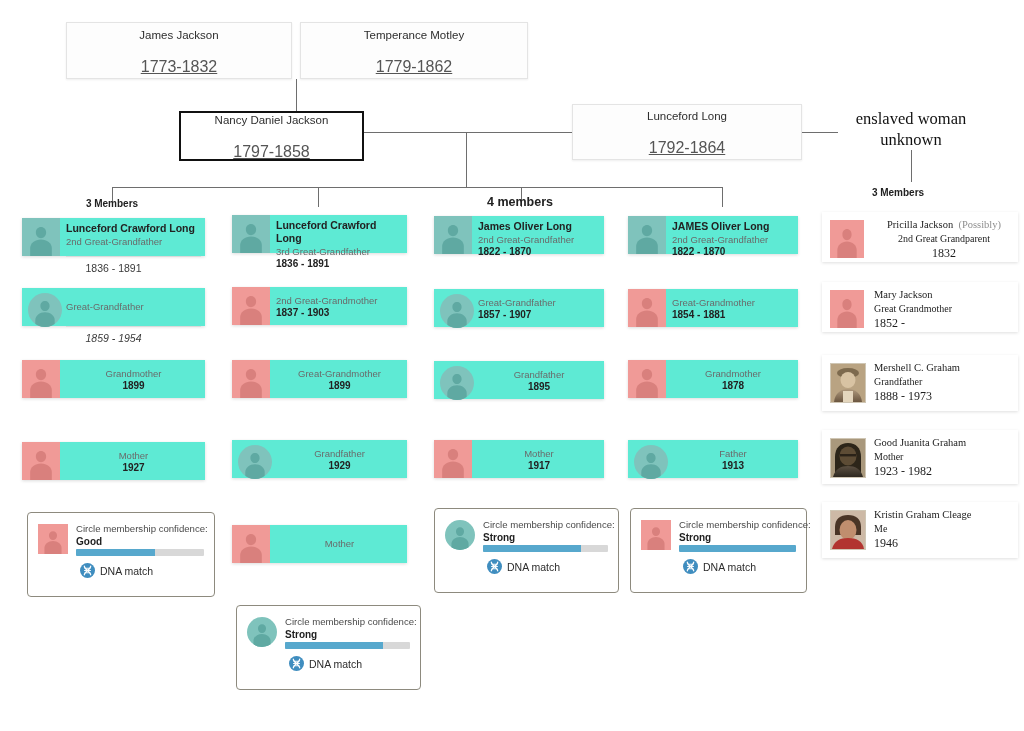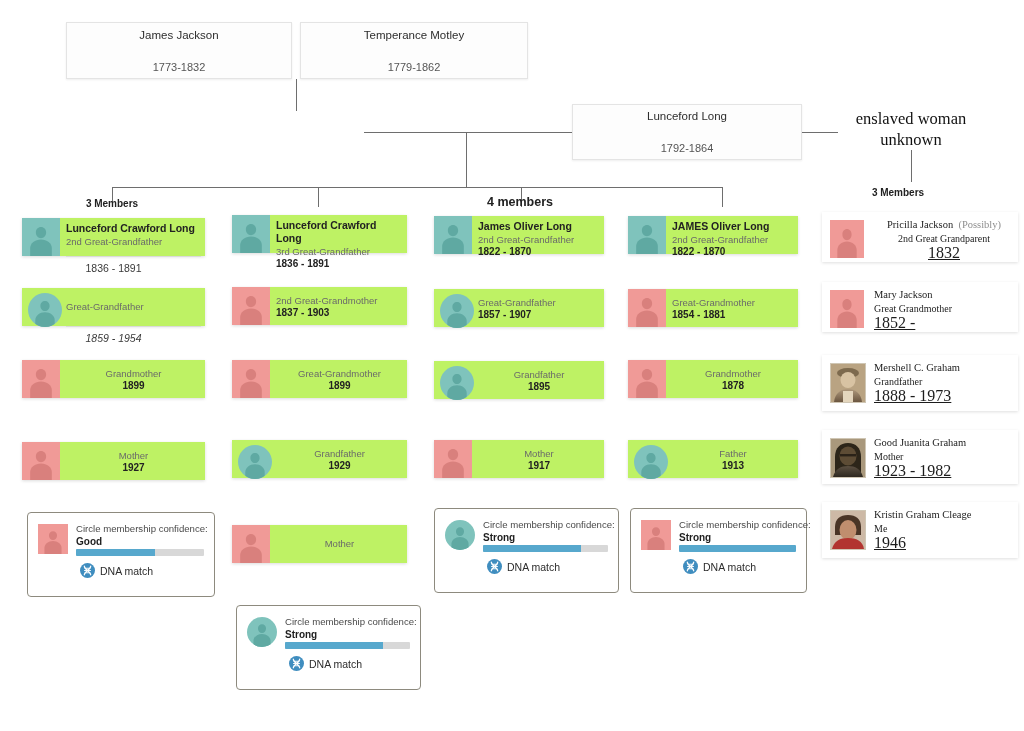--- a/index.html
+++ b/index.html
@@ -17,21 +17,21 @@
   .anc-box{
     position:absolute;
     background:#fdfdfd;
     border:1px solid #e4e4e4;
     box-shadow:0 1px 2px rgba(0,0,0,.07);
     box-sizing:border-box;
     display:flex;flex-direction:column;
     align-items:center;justify-content:center;
   }
   .anc-box .nm{font-size:11.5px;color:#2e2e2e;line-height:16px;}
-  .anc-box .dt{font-size:11px;color:#555;line-height:16px;margin-top:16px;}
+  .anc-box .dt{font-size:16px;color:#555;line-height:16px;margin-top:16px;text-decoration:underline;}
   .anc-box.focus{
     border:2px solid #111;background:#fff;box-shadow:none;
   }
 
   
   .ln{position:absolute;background:#6e6e6e;}
   .ln.h{height:1px;}
   .ln.v{width:1px;}
 
   
@@ -52,21 +52,21 @@
     color:#222;
     font-weight:bold;
     text-align:center;
     white-space:nowrap;
   }
   .members.big{font-size:12.5px;}
 
   
   .pcard{
     position:absolute;
-    background:#bef264;
+    background:#5eead4;
     box-shadow:0 1px 3px rgba(0,0,0,.14);
     box-sizing:border-box;
     overflow:visible;
   }
   .pcard .av{
     position:absolute;left:0;top:0;
     width:38px;height:38px;
     overflow:hidden;
   }
   .pcard .av.sq{border-radius:0;}
@@ -126,21 +126,21 @@
     background:#ffffff;
     box-shadow:0 1px 3px rgba(0,0,0,.13);
     box-sizing:border-box;
     font-family:"Liberation Serif", serif;
   }
   .scard .av{position:absolute;left:8px;top:8px;width:34px;height:38px;overflow:hidden;}
   .scard .av.photo{border:1px solid #cfc6b4;}
   .scard .txt{position:absolute;left:52px;right:4px;top:6px;}
   .scard .pname{font-size:10.5px;color:#1c1c1c;line-height:14px;}
   .scard .prel{font-size:10px;color:#1c1c1c;line-height:14px;}
-  .scard .pdate{font-size:16px;color:#1c1c1c;line-height:14px;text-decoration:underline;}
+  .scard .pdate{font-size:12px;color:#1c1c1c;line-height:14px;}
   .scard .possibly{font-size:10.5px;color:#8d8d8d;}
 </style>
 </head>
 <body>
 
 <div class="stage">
 
   <svg width="0" height="0" style="position:absolute" aria-hidden="true">
     <defs>
       <symbol id="sil-male" viewBox="0 0 40 40">
@@ -167,20 +167,24 @@
     <div class="dt">1773-1832</div>
   </div>
 
   <div class="anc-box" style="left:300px;top:22px;width:228px;height:57px;">
     <div class="nm">Temperance Motley</div>
     <div class="dt">1779-1862</div>
   </div>
 
   <div class="ln v" style="left:296px;top:79px;height:32px;"></div>
 
+  <div class="anc-box focus" style="left:179px;top:111px;width:185px;height:50px;">
+    <div class="nm">Nancy Daniel Jackson</div>
+    <div class="dt">1797-1858</div>
+  </div>
 
   <div class="anc-box" style="left:572px;top:104px;width:230px;height:56px;">
     <div class="nm">Lunceford Long</div>
     <div class="dt">1792-1864</div>
   </div>
 
   <div class="ln h" style="left:364px;top:132px;width:208px;"></div>
 
   <div class="ln v" style="left:466px;top:132px;height:55px;"></div>
 

